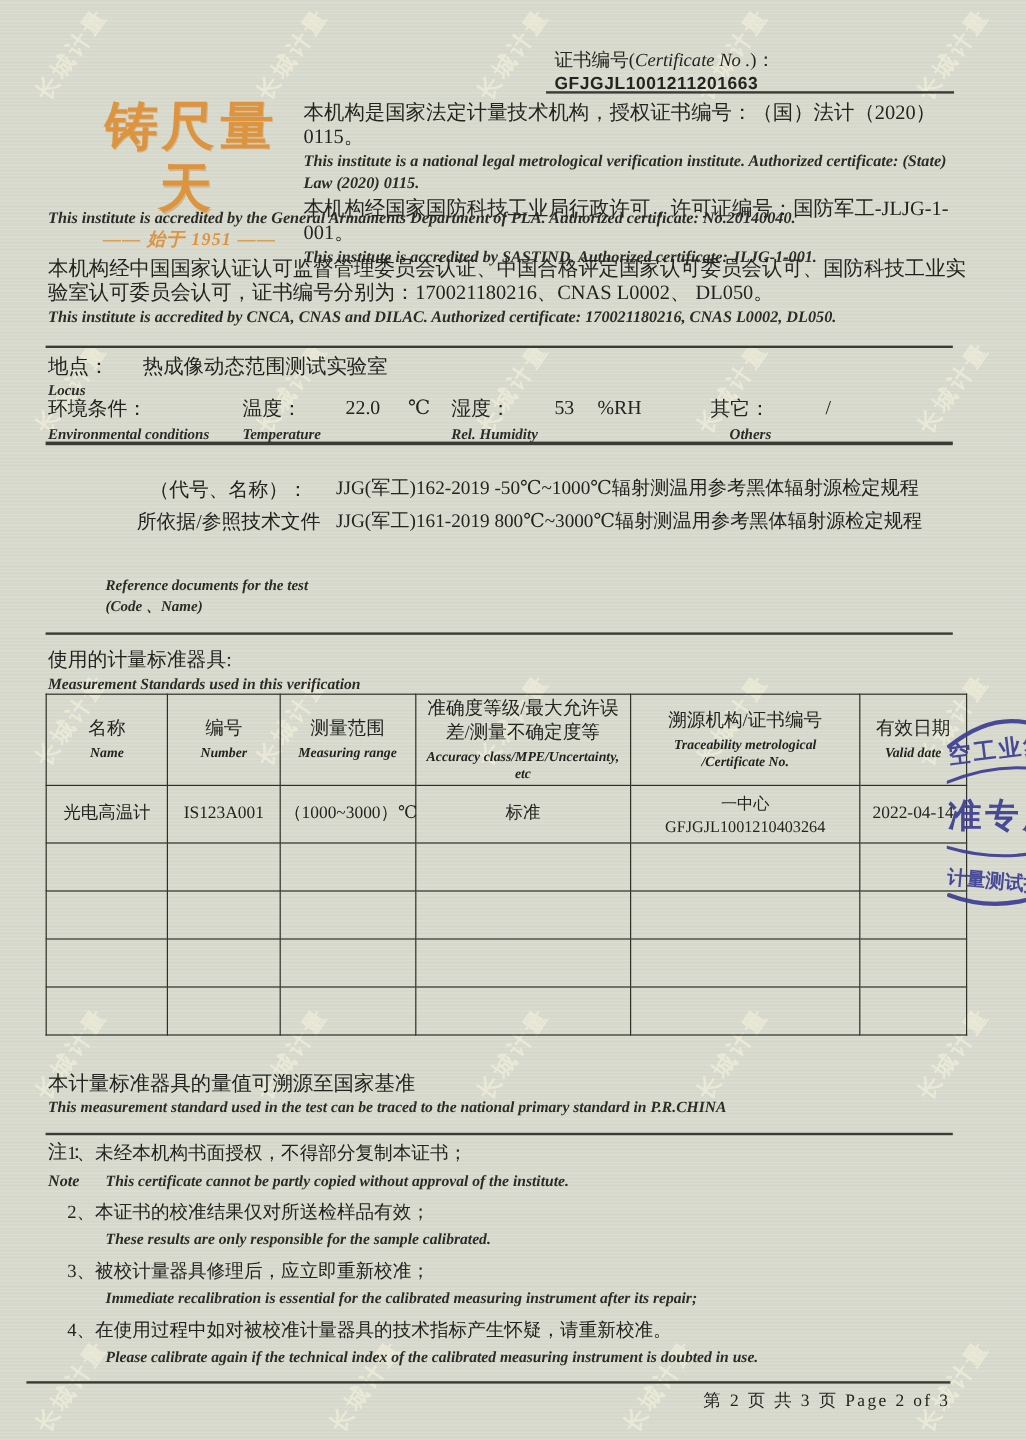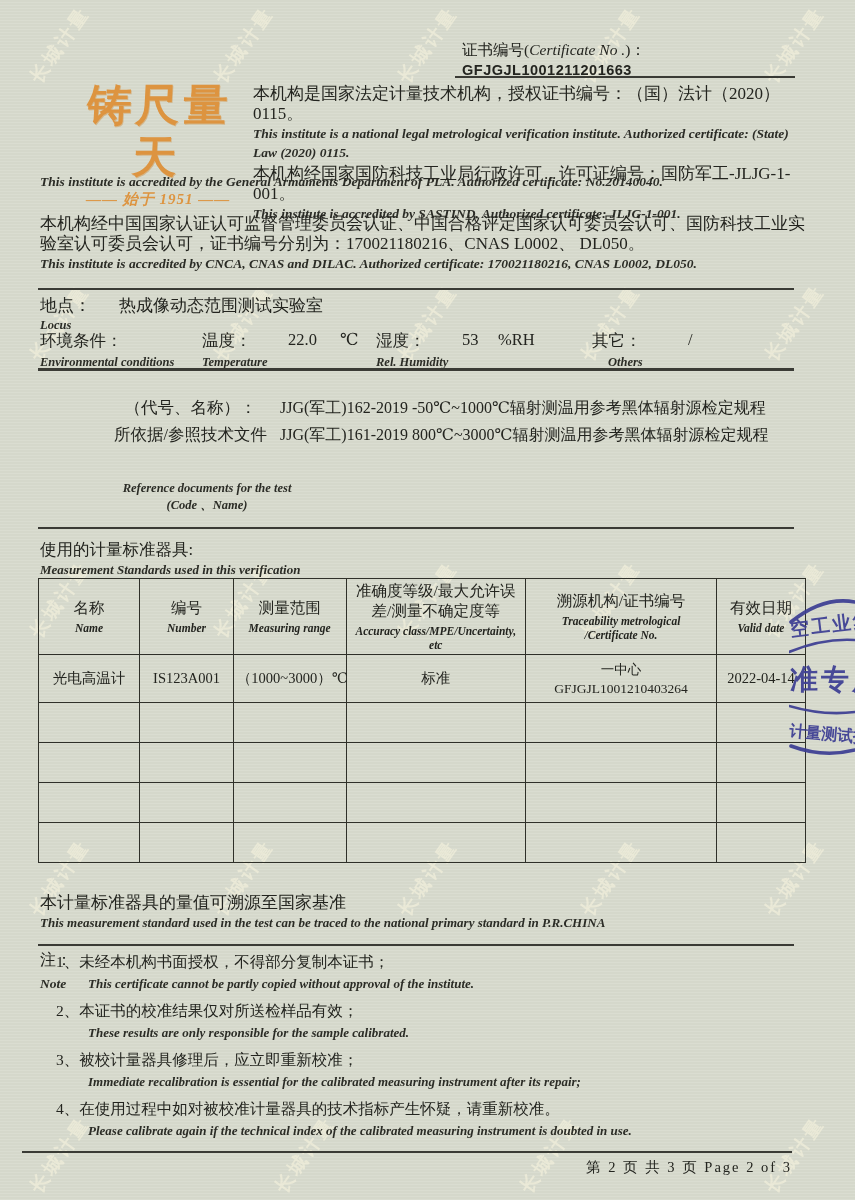--- a/index.html
+++ b/index.html
@@ -37,21 +37,21 @@
   .loc-row { top:296px; left:40px; width:770px; }
   .loc-row .val { margin-left:28px; }
   .env-row { top:330px; left:40px; width:775px; height:40px;text-align:right; }
   .env-row span { position:absolute; white-space:nowrap; }
   .env-cn { top:0; font-size:16.5px; }
   .env-en { top:23px; font-size:12.5px; }
 
   .refdocs { top:394px; left:0; width:855px; }
   .ref-label { position:absolute; left:98px; top:0; width:185px; text-align:center; font-size:16.5px; line-height:27px; }
   .ref-list  { position:absolute; left:280px; top:0; width:530px; font-size:16px; line-height:27px; }
-  .ref-en { position:absolute; left:102px; top:86px; width:210px; text-align:center; font-size:12.5px; line-height:17px; }
+  .ref-en { position:absolute; left:88px; top:86px; width:210px; font-size:12.5px; line-height:17px; }
 
   .std-title { top:540px; left:40px; }
   .std-title .en { font-size:13px; }
 
   table.std { position:absolute; z-index:2; top:578px; left:38px; width:768px;
     border-collapse:collapse; table-layout:fixed; }
   table.std th, table.std td { border:1.6px solid #2f3029; text-align:center; vertical-align:middle;
     padding:2px 3px; font-weight:normal; }
   table.std th .hcn { font-size:15.5px; line-height:20px; }
   table.std th .hen { font-style:italic; font-weight:bold; font-size:11.5px; line-height:14px; margin-top:3px; }

